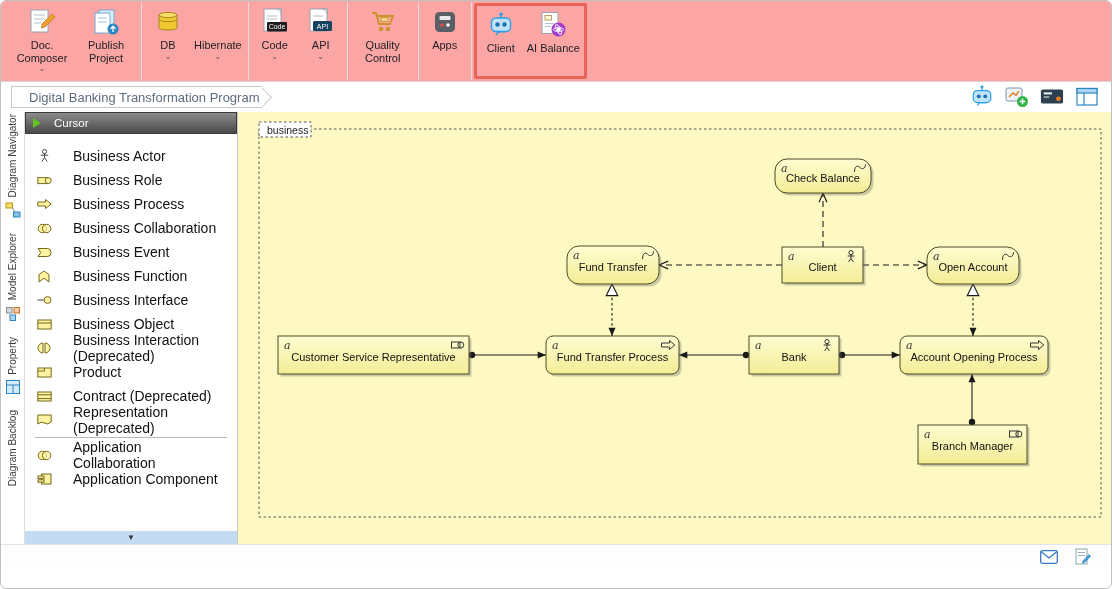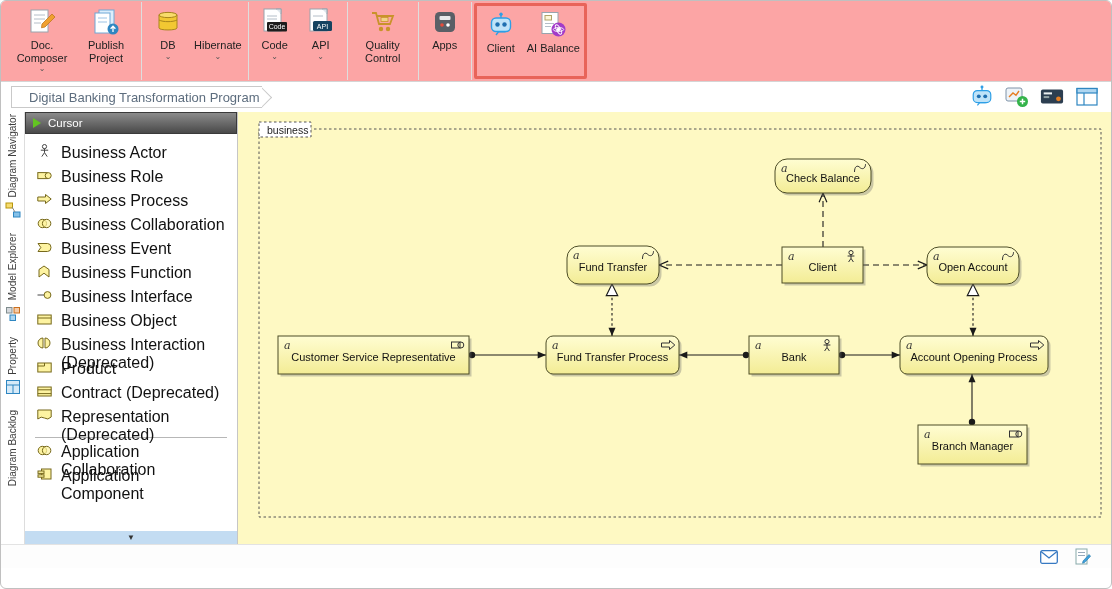--- a/index.html
+++ b/index.html
@@ -28,24 +28,24 @@
   .bc-icons{margin-left:auto;display:flex;align-items:center;gap:11px}
   .bc-icon{width:24px;height:24px;display:flex;align-items:center;justify-content:center;cursor:pointer}
 
   
   .workspace{height:432px;display:flex;align-items:stretch}
   .side-strip{width:24px;border-right:1px solid #ddd;display:flex;flex-direction:column;align-items:center;padding-top:2px;gap:12px;overflow:hidden;background:#fff}
   .strip-tab{display:flex;flex-direction:column;align-items:center;gap:5px}
   .strip-label{writing-mode:vertical-rl;transform:rotate(180deg);font-size:10px;color:#3c3c3c;white-space:nowrap}
 
   .sidebar{width:213px;border-right:1px solid #c6c6c6;display:flex;flex-direction:column;background:#fff}
-  .sidebar-header{height:22px;background:linear-gradient(#8b8b8b,#494949);border:1px solid #3a3a3a;color:#fff;display:flex;align-items:center;gap:7px;padding:0 7px;font-size:11.5px}
+  .sidebar-header{height:22px;background:linear-gradient(#8b8b8b,#494949);border:1px solid #3a3a3a;color:#fff;display:flex;align-items:center;gap:13px;padding:0 7px;font-size:11.5px}
   .cursor-icon{width:0;height:0;border-left:8px solid #63c421;border-top:5px solid transparent;border-bottom:5px solid transparent}
   .sidebar-list{flex:1;padding-top:10px;overflow:hidden}
-  .sb-item{height:24px;display:flex;gap:9px;padding:0 11px;font-size:16px;color:#111;cursor:default}
+  .sb-item{height:24px;display:flex;align-items:center;gap:21px;padding:0 11px;font-size:14px;color:#111;cursor:default}
   .sb-icon{width:16px;height:14px;display:flex;align-items:center;justify-content:center;flex:none}
   .sb-divider{border-top:1px solid #b7b7b7;margin:5px 10px}
   .sb-scroll{height:13px;background:#c3dcf2;display:flex;align-items:center;justify-content:center;font-size:8px;color:#333;cursor:pointer}
 
   .canvas{flex:1;position:relative;background:#fef9c3;overflow:hidden}
   .canvas svg{position:absolute;left:0;top:0}
 
   
   .bottombar{height:24px;border-top:1px solid #e3e3e3;display:flex;align-items:center;justify-content:flex-end;gap:14px;padding:0 18px;background:#fdfdfd}
   .bb-icon{width:20px;height:18px;display:flex;align-items:center;justify-content:center;cursor:pointer}

